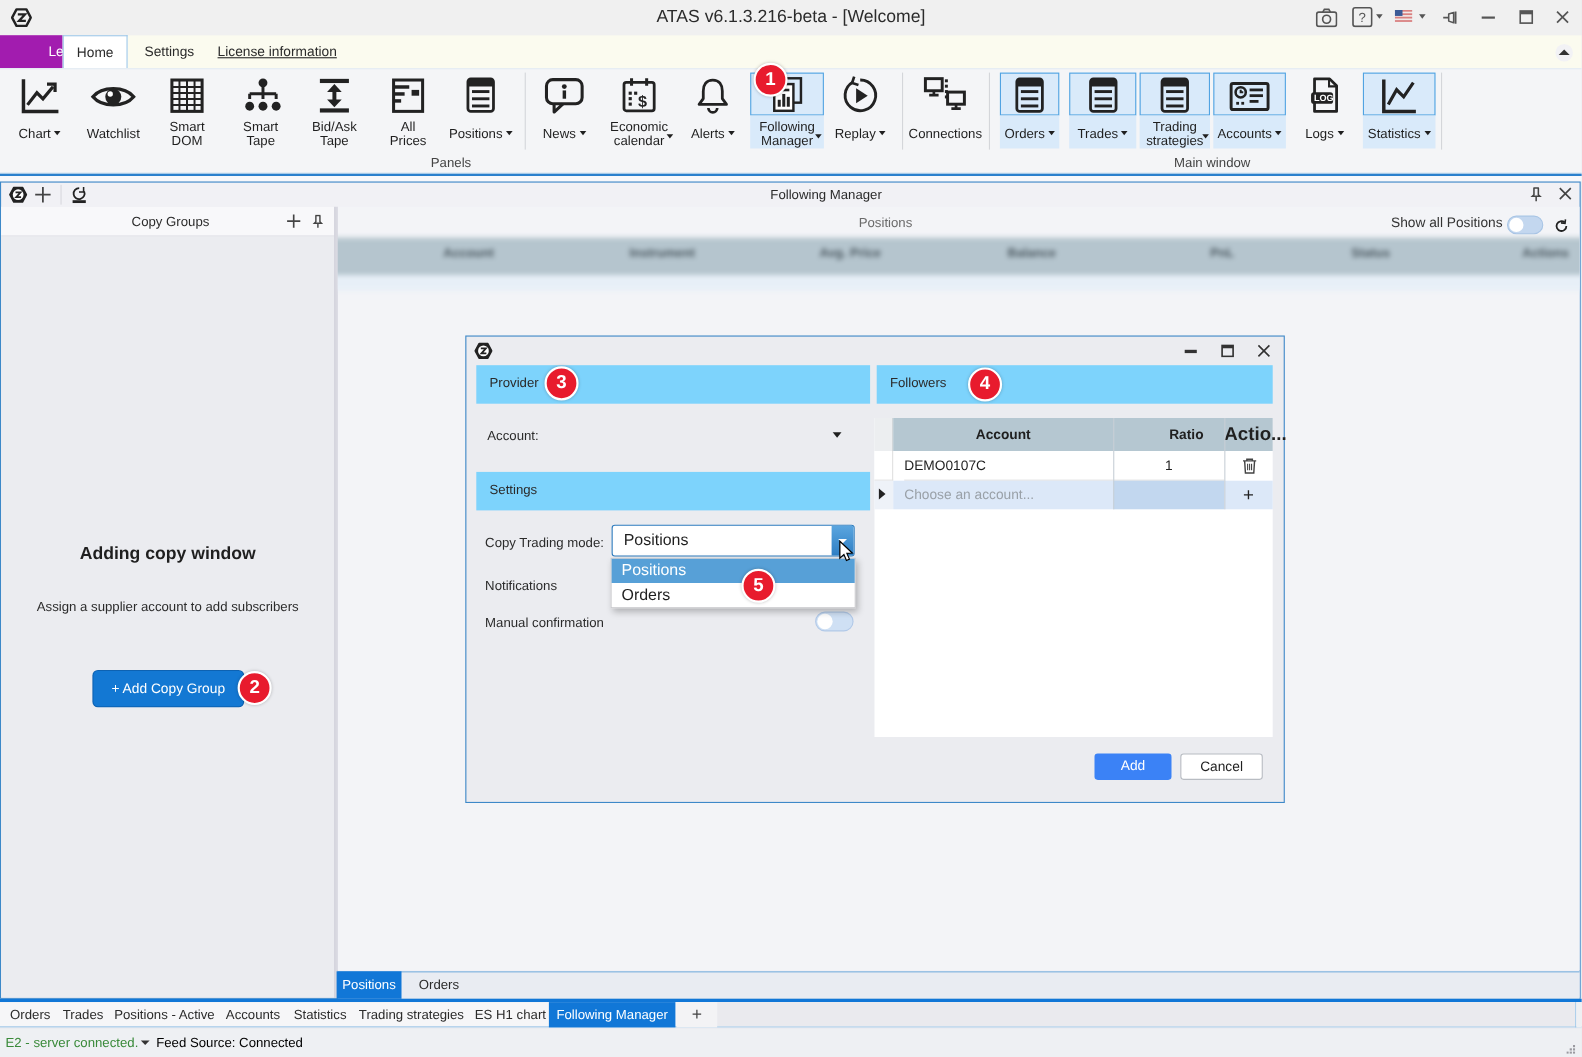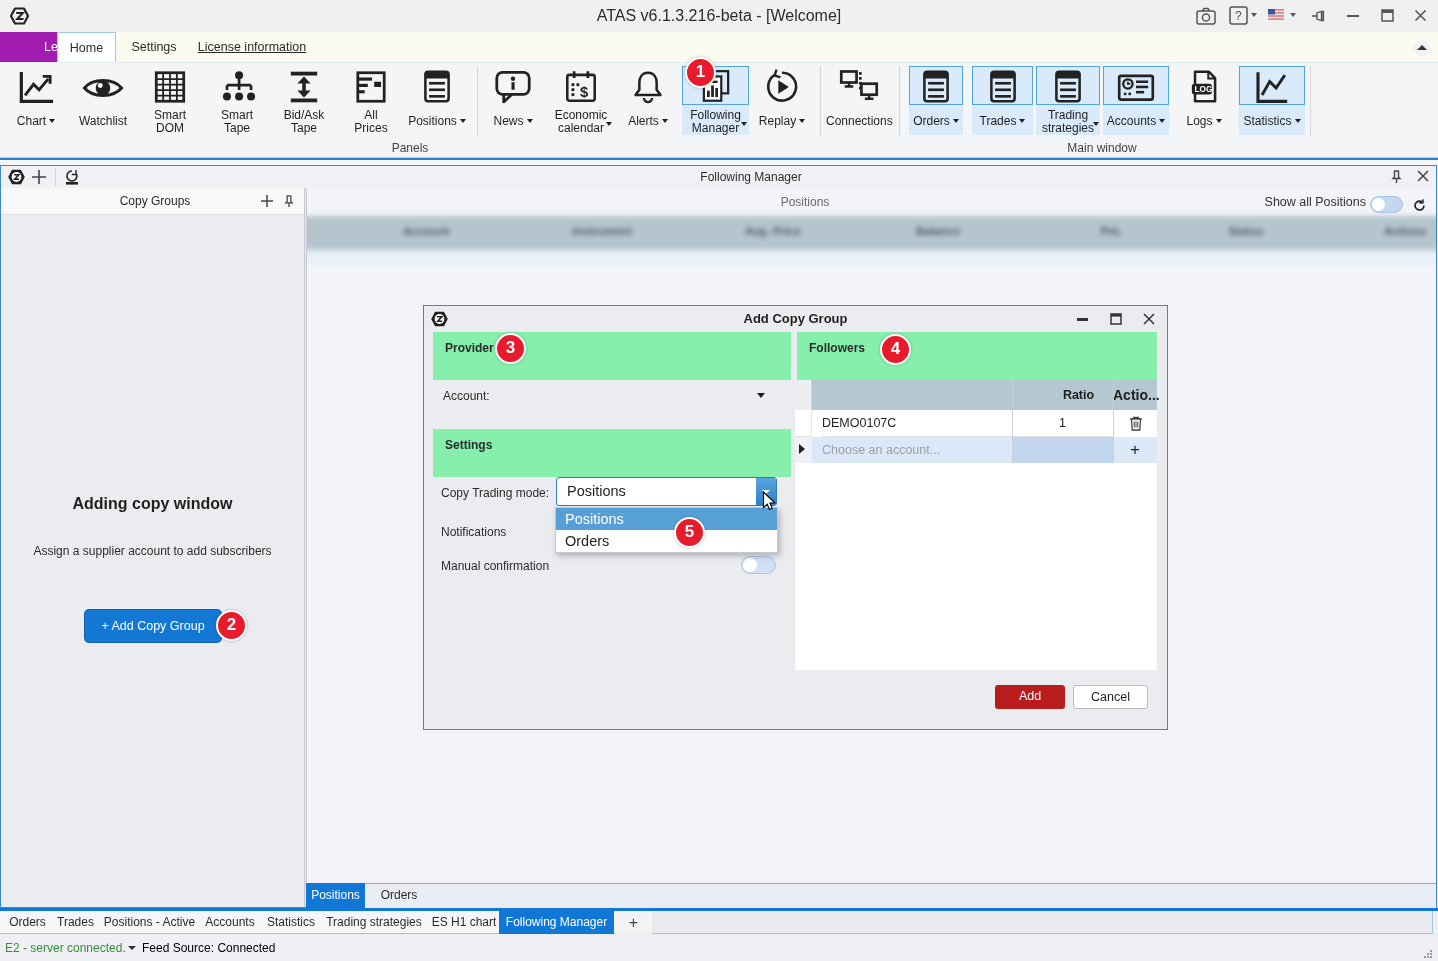--- a/index.html
+++ b/index.html
@@ -48,21 +48,21 @@
 
 
 #blurwrap { left:307px; top:206px; width:1129px; height:70px; overflow:hidden; }
 #blurhead { position:absolute; left:-10px; top:10px; width:1149px; height:60px; filter:blur(2.6px); }
 #blurband { position:absolute; left:0; top:0; width:1149px; height:34px; background:#b5c5ce; }
 #blurrow { position:absolute; left:0; top:34px; width:1149px; height:14px; background:#e7eff7; }
 .bcol { position:absolute; top:9px; font-size:11.5px; font-weight:bold; color:#4c5961; transform:translateX(-50%); }
 
 
 #dialog { left:423px; top:305px; width:745px; height:425px; background:#ebecf0; border:1px solid #3c88c8; }
-.sechead { position:absolute; height:48px; background:#86efac; font-size:12px; color:#2b2b2b; line-height:33px; padding-left:12px;font-weight:bold; }
+.sechead { position:absolute; height:35px; background:#7dd3fc; font-size:12px; color:#2b2b2b; line-height:33px; padding-left:12px; }
 .badge { position:absolute; width:31px; height:31px; border-radius:50%; background:#e81b2d; border:2.5px solid #fff; color:#fff; font-weight:bold; font-size:17px; text-align:center; line-height:26px; box-shadow:0 0 3px rgba(0,0,0,.25); }
 .combo { position:absolute; background:#fff; border:1px solid #c3c8cd; border-radius:3px; font-size:14.5px; color:#1f1f1f; }
 .dlabel { position:absolute; font-size:12px; color:#2b2b2b; }
 .toggle { position:absolute; width:35px; height:18px; border-radius:9px; background:#cfe0f4; border:1px solid #b1c9e8; }
 .toggle .knob { position:absolute; left:1px; top:1px; width:14px; height:14px; border-radius:50%; background:#fff; }
 
 
 #ftable { left:795px; top:380px; width:362px; height:290px; background:#fff; }
 .fcell { position:absolute; font-size:12px; color:#1f1f1f; }
 
@@ -431,21 +431,20 @@
   <div class="itab" style="left:306px; top:883px; width:59px; text-align:center; padding:0; background:#1177d7; color:#fff;">Positions</div>
   <div class="itab" style="left:366px; top:883px; width:66px; text-align:center; padding:0;">Orders</div>
 
   <div class="abs" id="dialog"></div>
 
   <svg class="abs" style="left:431px; top:311px;" width="17" height="16" viewBox="0 0 19 18">
       <path d="M5 1.5 H14 L18 9 L14 16.5 H5 L1 9 Z" fill="#222" stroke="#222" stroke-width="1.5" stroke-linejoin="round"></path>
       <circle cx="9.5" cy="9" r="5.5" fill="#fff"></circle>
       <path d="M6.8 6.5 H12 L7.5 11.5 H12.5" fill="none" stroke="#222" stroke-width="1.8"></path>
     </svg>
-  <div class="abs" style="left:423px; top:306px; width:745px; height:26px; line-height:26px; text-align:center; font-size:13px; font-weight:bold; color:#1f1f1f;">Add Copy Group</div>
   <div class="abs" style="left:1077px; top:318px; width:11px; height:2.5px; background:#333;"></div>
   <svg class="abs" style="left:1110px; top:313px;" width="12" height="12" viewBox="0 0 12 12">
       <rect x="1" y="1" width="10" height="10" fill="none" stroke="#333" stroke-width="1.5"></rect>
       <rect x="1" y="1" width="10" height="2.6" fill="#333"></rect>
     </svg>
   <svg class="abs" style="left:1143px; top:313px;" width="12" height="12" viewBox="0 0 12 12">
       <path d="M1 1 L11 11 M11 1 L1 11" stroke="#333" stroke-width="1.5"></path>
     </svg>
 
   <div class="sechead" style="left:433px; top:332px; width:358px;">Provider</div>
@@ -474,37 +473,38 @@
   <div class="dlabel" style="left:441px; top:525px;">Notifications</div>
   <div class="dlabel" style="left:441px; top:559px;">Manual confirmation</div>
   <div class="toggle" style="left:741px; top:556px;">
       <span class="knob"></span>
     </div>
 
   <div class="abs" id="ftable"></div>
   <div class="abs" style="left:795px; top:380px; width:17px; height:30px; background:#eceef0; border-right:1px solid #d0d4d8;"></div>
   <div class="abs" style="left:795px; top:410px; width:17px; height:27px; background:#fff; border-right:1px solid #e0e0e0; border-bottom:1px solid #e0e0e0;"></div>
   <div class="abs" style="left:812px; top:380px; width:345px; height:30px; background:#b5c7d1;"></div>
+  <div class="fcell" style="left:812px; top:380px; width:200px; height:30px; line-height:30px; text-align:center; font-weight:bold; font-size:12.5px;">Account</div>
   <div class="fcell" style="left:1012px; top:380px; width:101px; height:30px; line-height:30px; text-align:center; font-weight:bold; font-size:12.5px;padding-left:32px;">Ratio</div>
-  <div class="fcell" style="left:1113px; top:380px; width:44px; height:30px; line-height:30px; text-align:center; font-weight:bold; font-size:14px;">Actio...</div>
+  <div class="fcell" style="left:1113px; top:380px; width:44px; height:30px; line-height:30px; text-align:center; font-weight:bold; font-size:17px;">Actio...</div>
   <div class="fcell" style="left:822px; top:410px; width:190px; height:27px; line-height:27px; font-size:12.5px; border-bottom:1px solid #e0e0e0;">DEMO0107C</div>
   <div class="fcell" style="left:1012px; top:410px; width:101px; height:27px; line-height:27px; text-align:center; font-size:12.5px; border-bottom:1px solid #e0e0e0;">1</div>
   <svg class="abs" style="left:1129px; top:416px;" width="14" height="15" viewBox="0 0 14 15">
       <path d="M1 3 H13 M4.5 3 V1.5 H9.5 V3 M2.5 3 L3.2 14 H10.8 L11.5 3" fill="none" stroke="#444" stroke-width="1.3"></path>
       <path d="M5.2 5.5 V11.5 M7 5.5 V11.5 M8.8 5.5 V11.5" stroke="#444" stroke-width="1"></path>
     </svg>
   <div class="abs" style="left:795px; top:437px; width:17px; height:26px; background:#eef2f8;"></div>
   <div class="abs" style="left:799px; top:444px; width:0; height:0; border-top:5px solid transparent; border-bottom:5px solid transparent; border-left:6px solid #222;"></div>
   <div class="abs" style="left:812px; top:437px; width:200px; height:26px; background:#dce8f8; line-height:26px; font-size:12.5px; color:#9aa1a8; padding-left:10px;">Choose an account...</div>
   <div class="abs" style="left:1012px; top:437px; width:101px; height:26px; background:#c2d7ef;"></div>
   <div class="abs" style="left:1113px; top:437px; width:44px; height:26px; background:#dce8f8; text-align:center; line-height:25px; font-size:17px; color:#222;">+</div>
   <div class="abs" style="left:1012px; top:380px; width:1px; height:83px; background:#c8cfd6;"></div>
   <div class="abs" style="left:1113px; top:380px; width:1px; height:83px; background:#c8cfd6;"></div>
 
-  <div class="dlgbtn" style="left:995px; top:685px; width:70px; background:#b91c1c; color:#fff;">Add</div>
+  <div class="dlgbtn" style="left:995px; top:685px; width:70px; background:#3b82f6; color:#fff;">Add</div>
   <div class="dlgbtn" style="left:1073px; top:685px; width:75px; background:#ffffff; border:1px solid #b8bcc2; color:#1f1f1f;">Cancel</div>
 
   <div class="abs" id="blueline"></div>
   <div class="abs" id="wintabs"></div>
   <div class="wtab" style="left:0px; top:911px; width:55px; text-align:center;">Orders</div>
   <div class="wtab" style="left:48px; top:911px; width:55px; text-align:center;">Trades</div>
   <div class="wtab" style="left:96px; top:911px; width:107px; text-align:center;">Positions - Active</div>
   <div class="wtab" style="left:199px; top:911px; width:62px; text-align:center;">Accounts</div>
   <div class="wtab" style="left:261px; top:911px; width:60px; text-align:center;">Statistics</div>
   <div class="wtab" style="left:319px; top:911px; width:110px; text-align:center;">Trading strategies</div>

